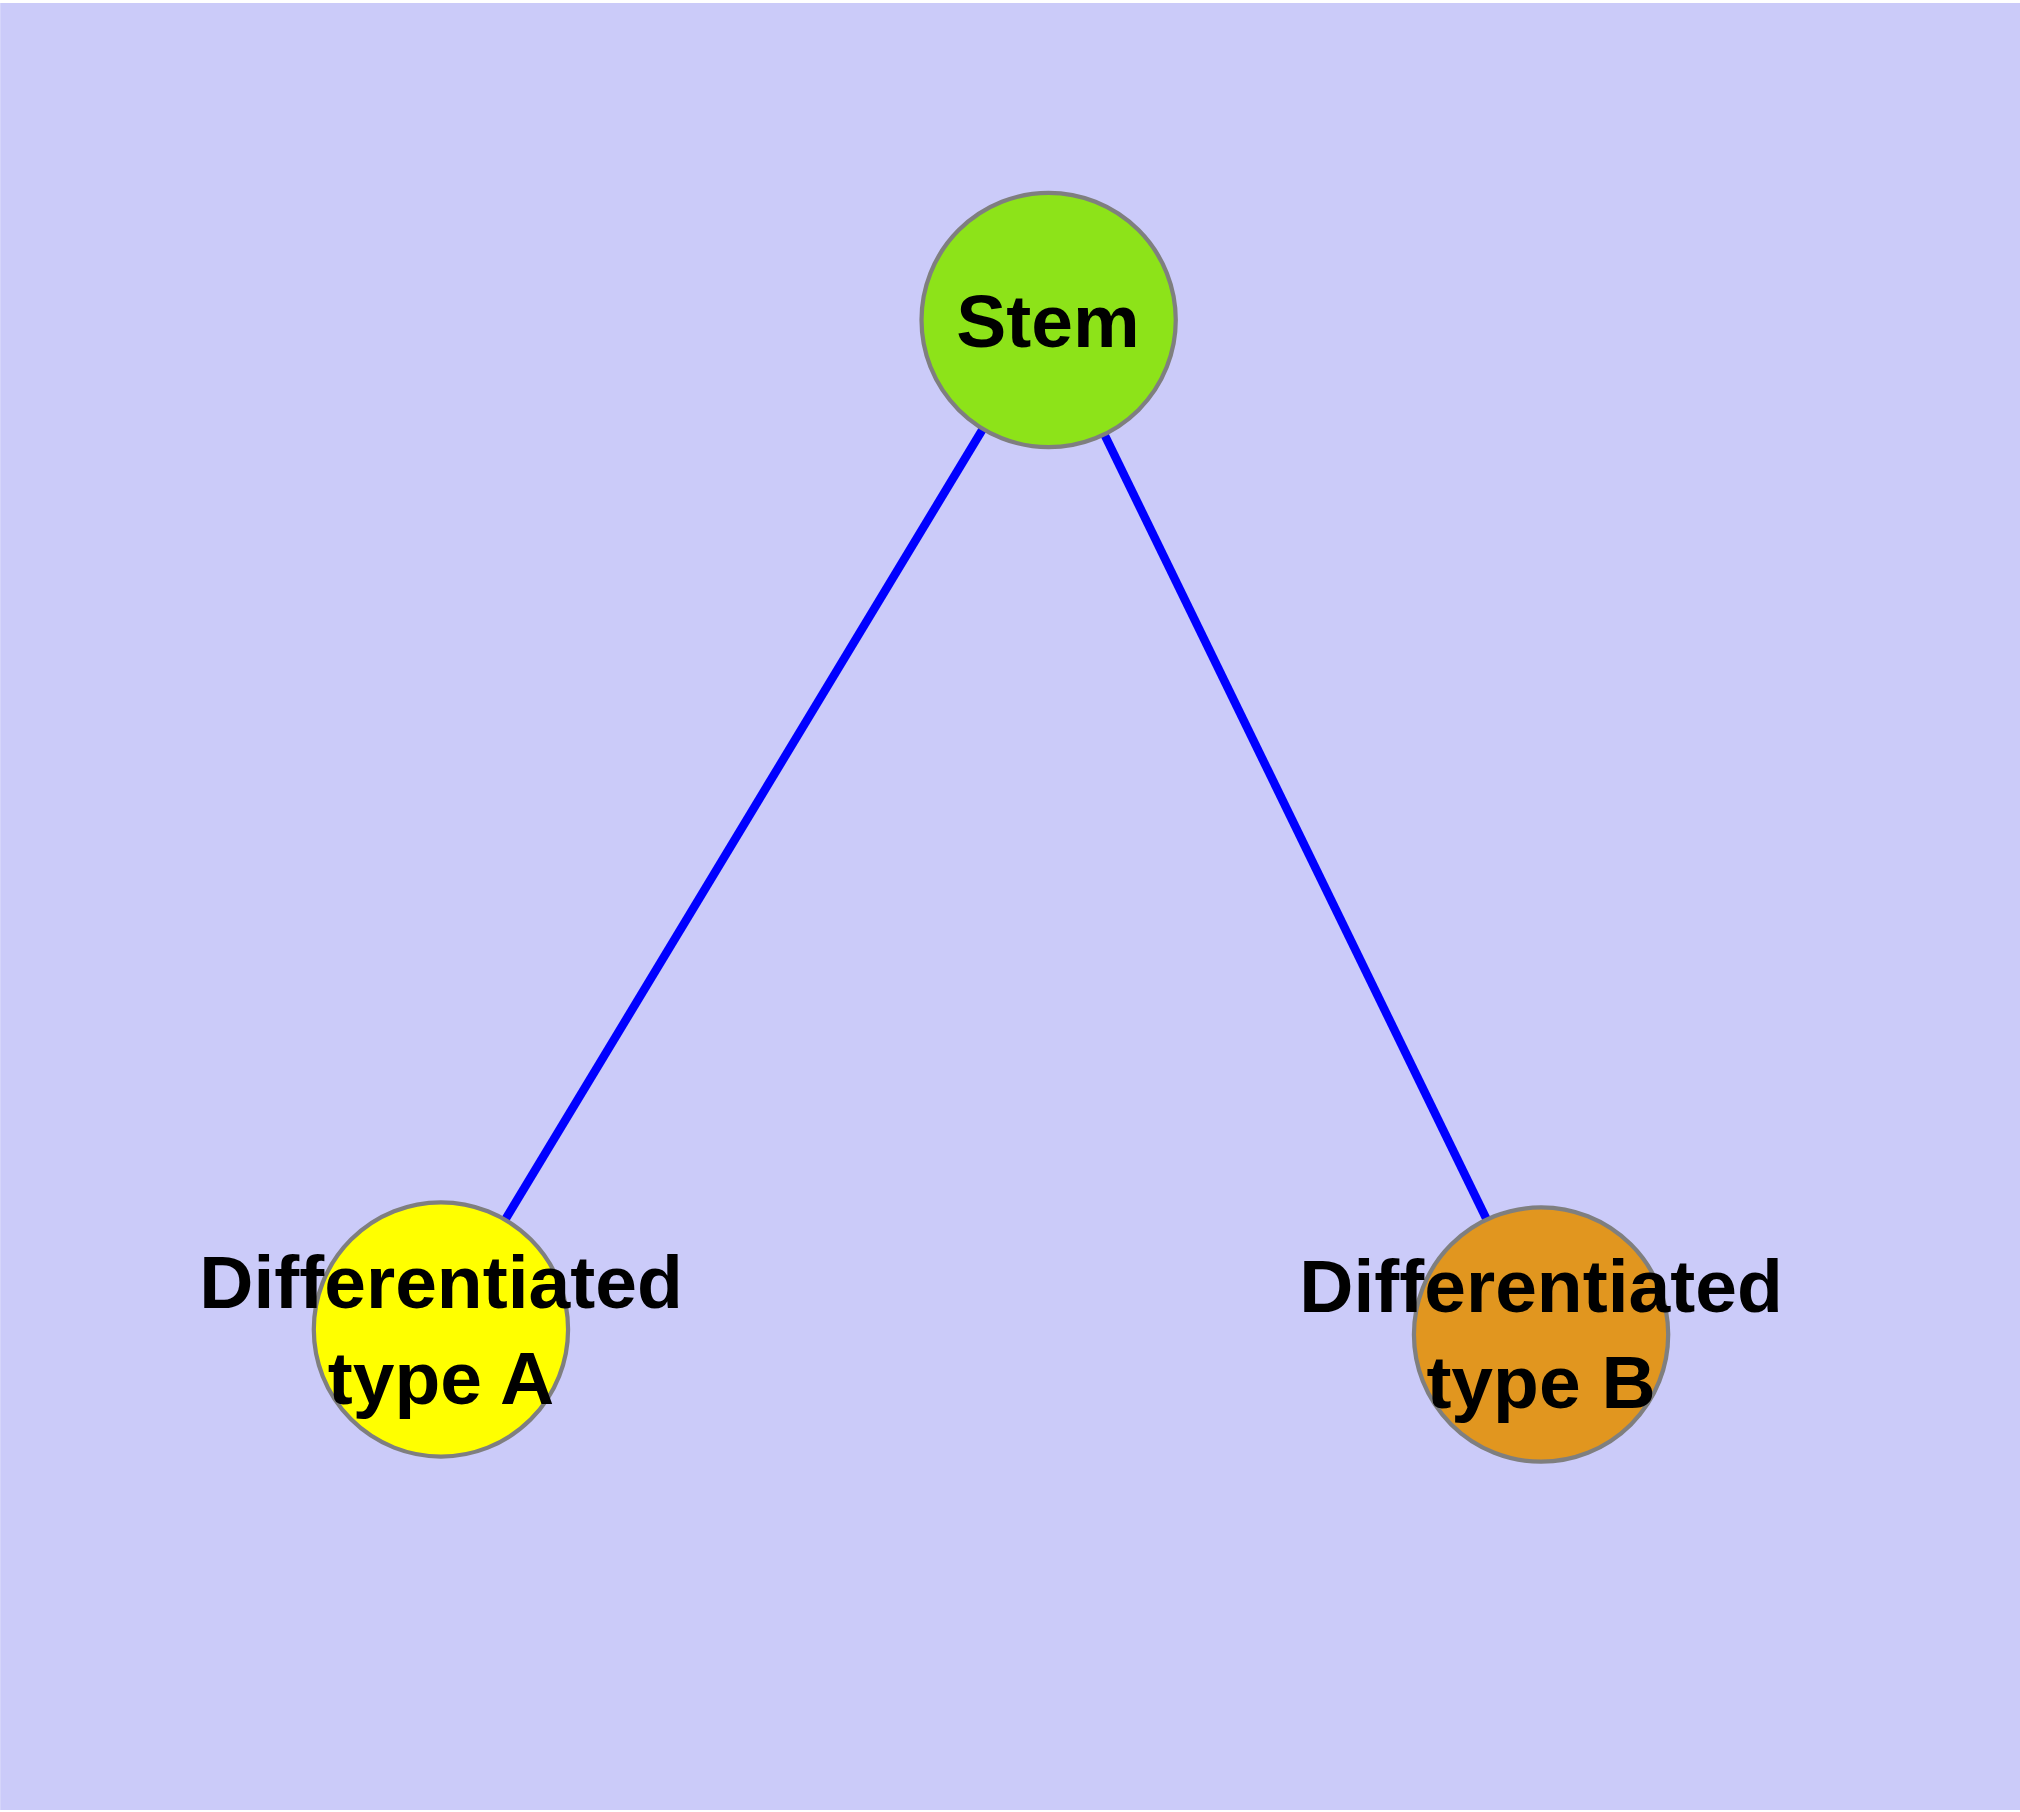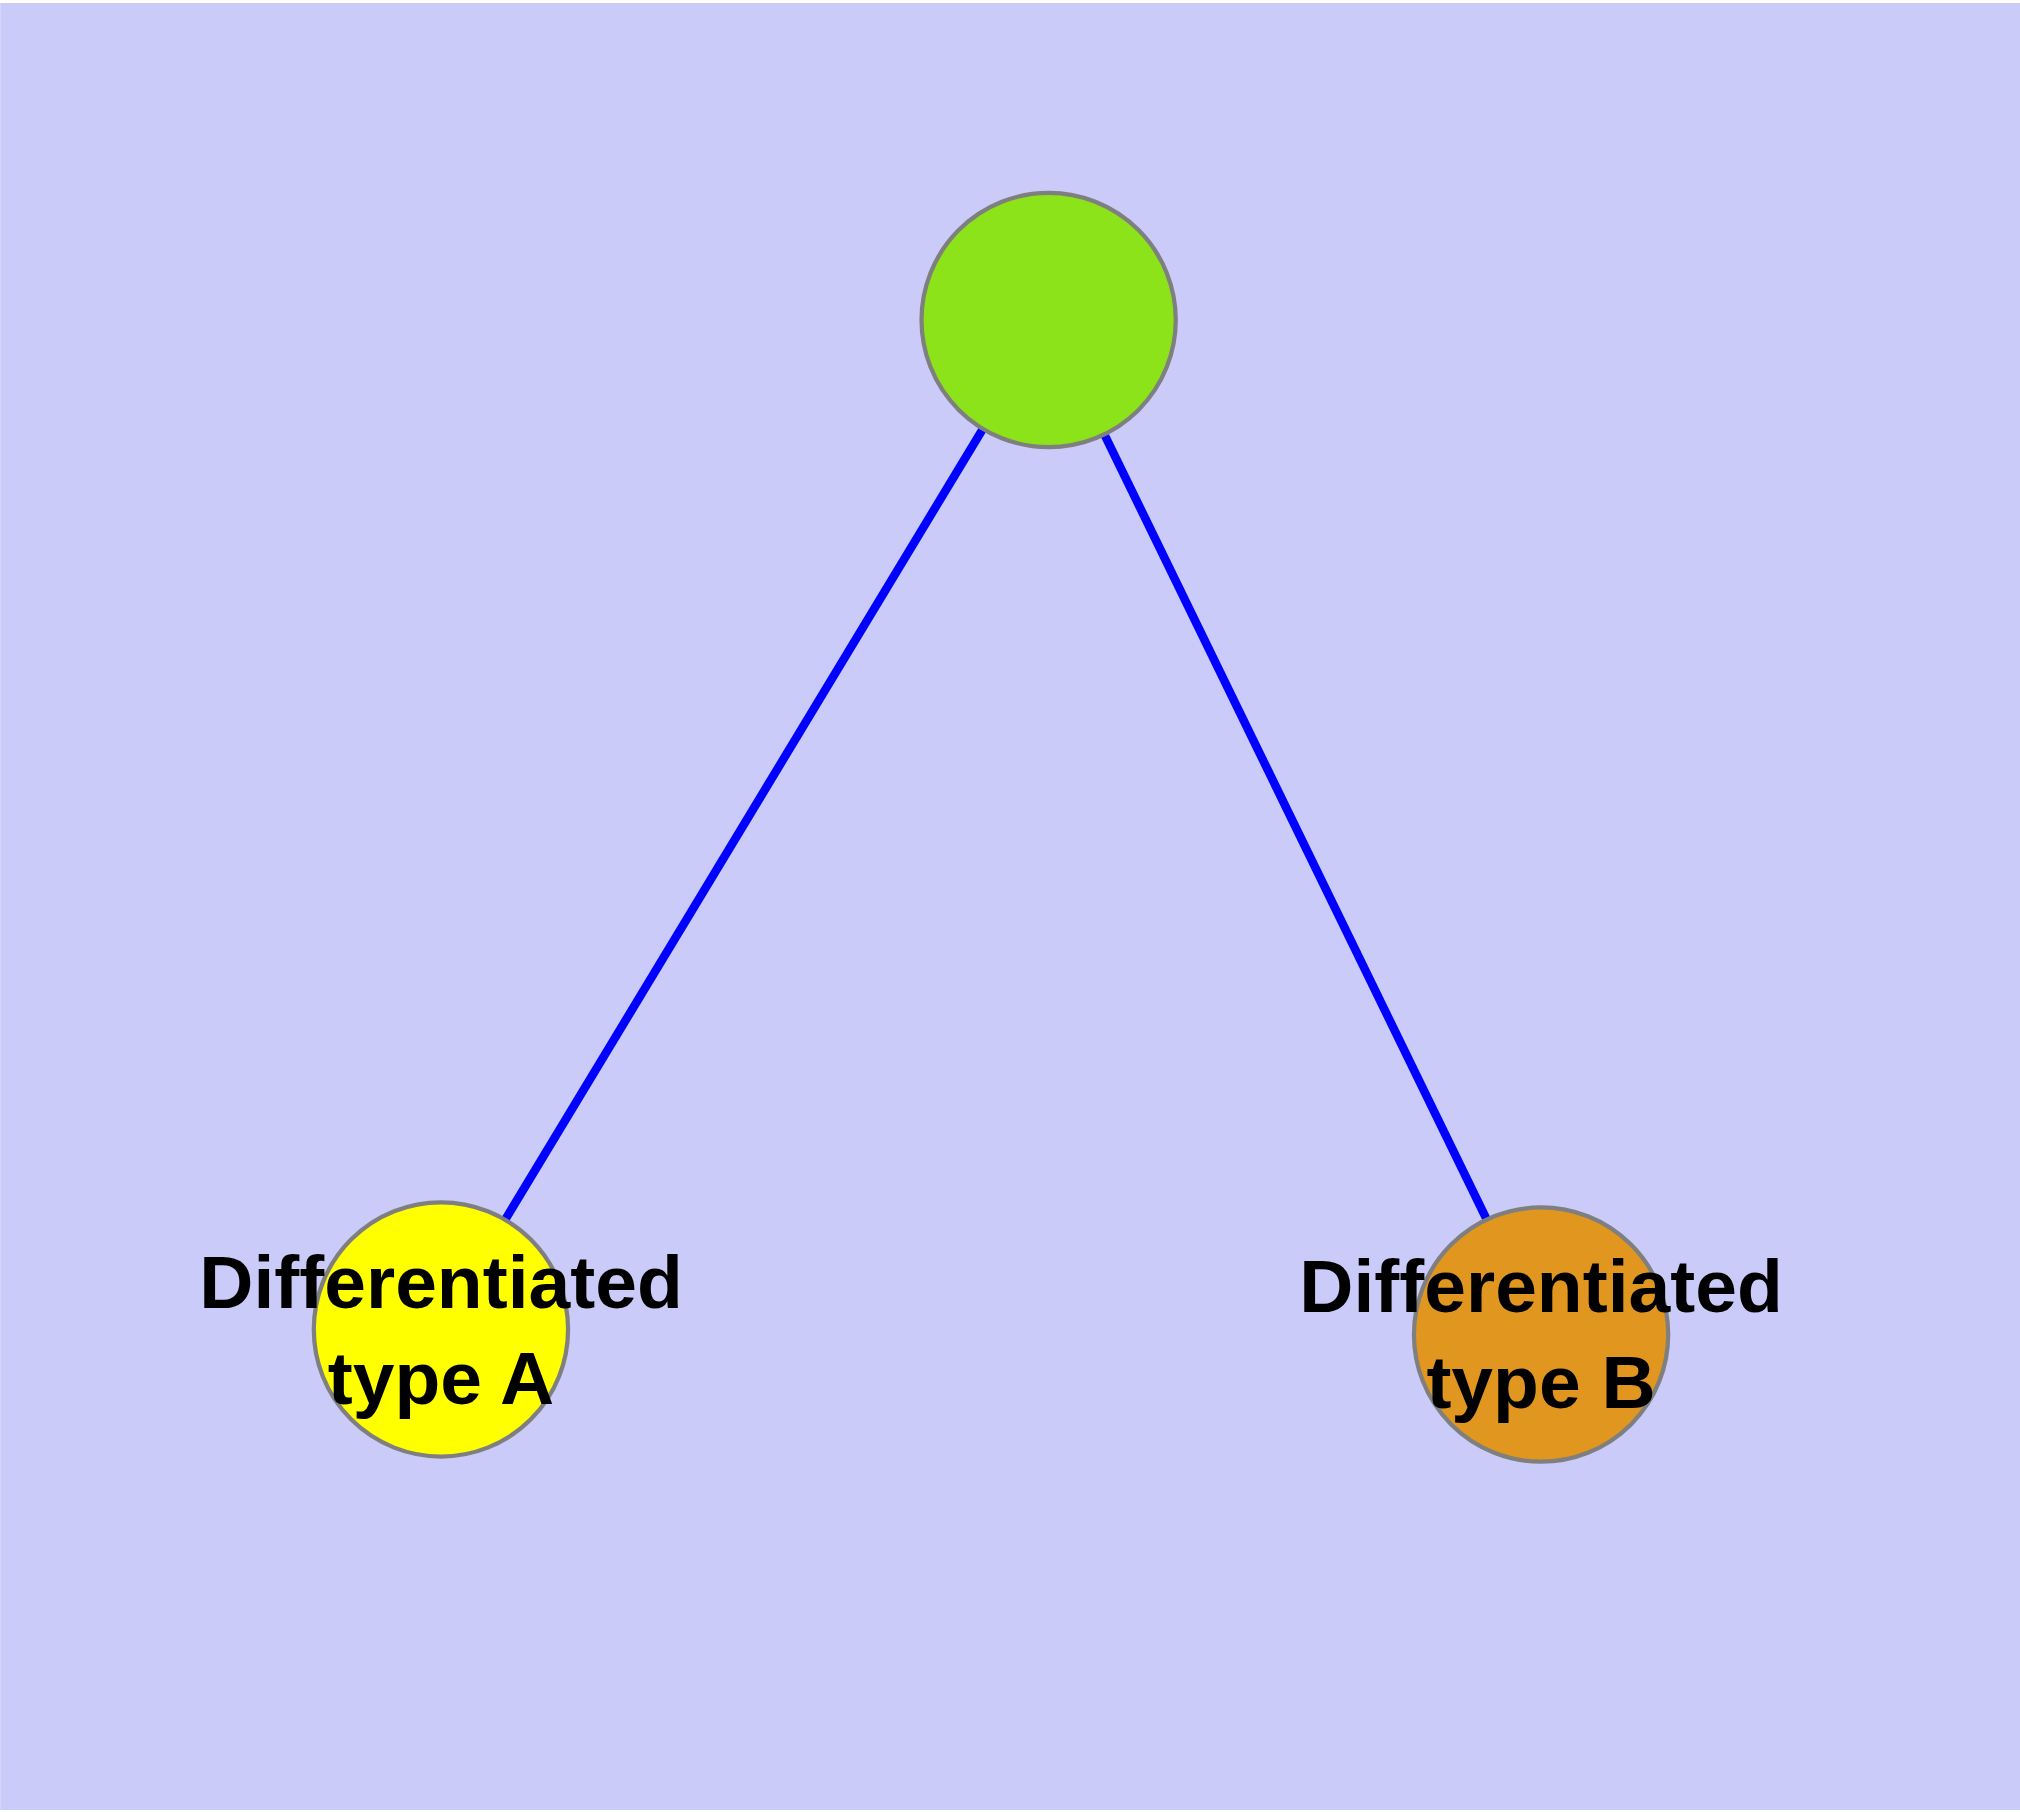--- a/index.html
+++ b/index.html
@@ -52,20 +52,21 @@
 
     <line x1="1237" y1="374" x2="1818" y2="1567" stroke-width="10" stroke="#0000FF"></line>
 
     <circle cx="1237" cy="374" r="150" stroke-width="5" fill="#8DE319" stroke="#7F7F7F"></circle>
 
     <circle cx="520" cy="1565" r="150" stroke-width="5" fill="#FFFF00" stroke="#7F7F7F"></circle>
 
     <circle cx="1818" cy="1571" r="150" stroke-width="5" fill="#E1961F" stroke="#7F7F7F"></circle>
   </svg>
 
+  <div class="node-label" style="left: 1048px; top: 319px;">Stem</div>
 
   <div class="node-label" style="left: 441px; top: 1327px;">Differentiated
 type A</div>
 
   <div class="node-label" style="left: 1541px; top: 1331px;">Differentiated
 type B</div>
 </div>
 
 
 </body></html>

